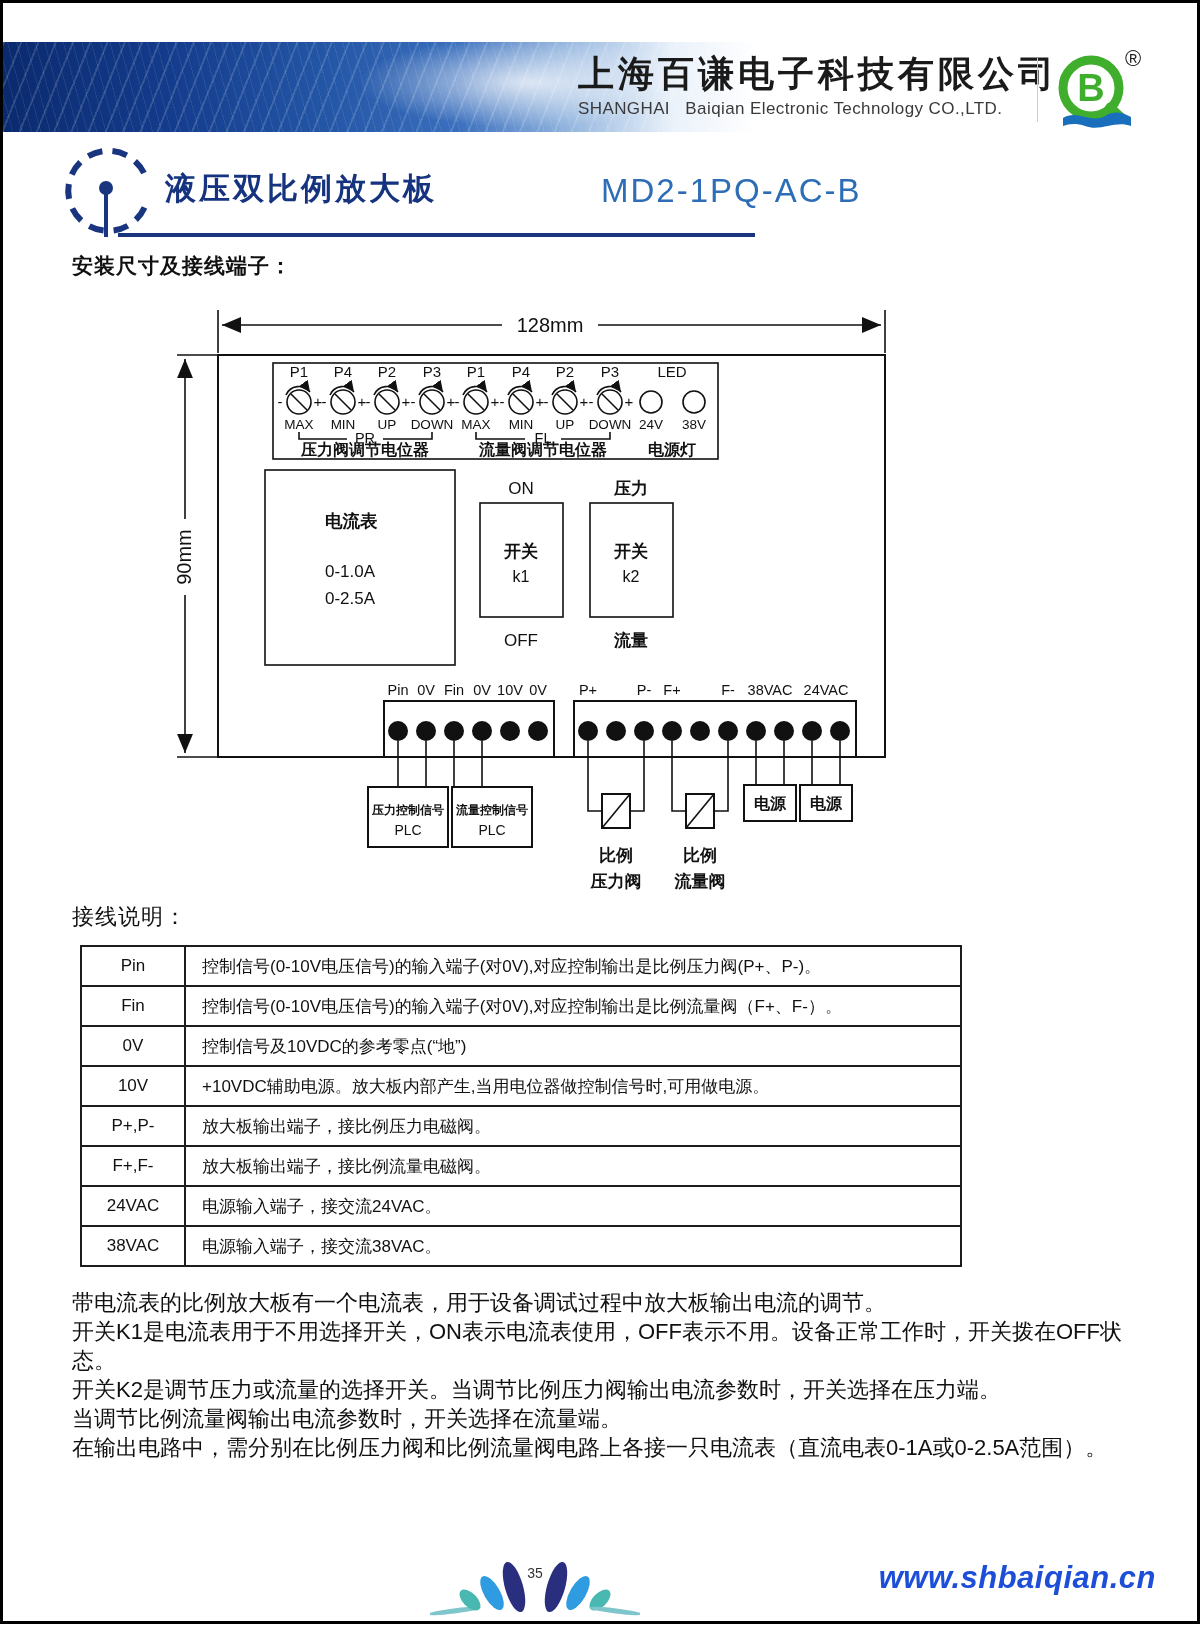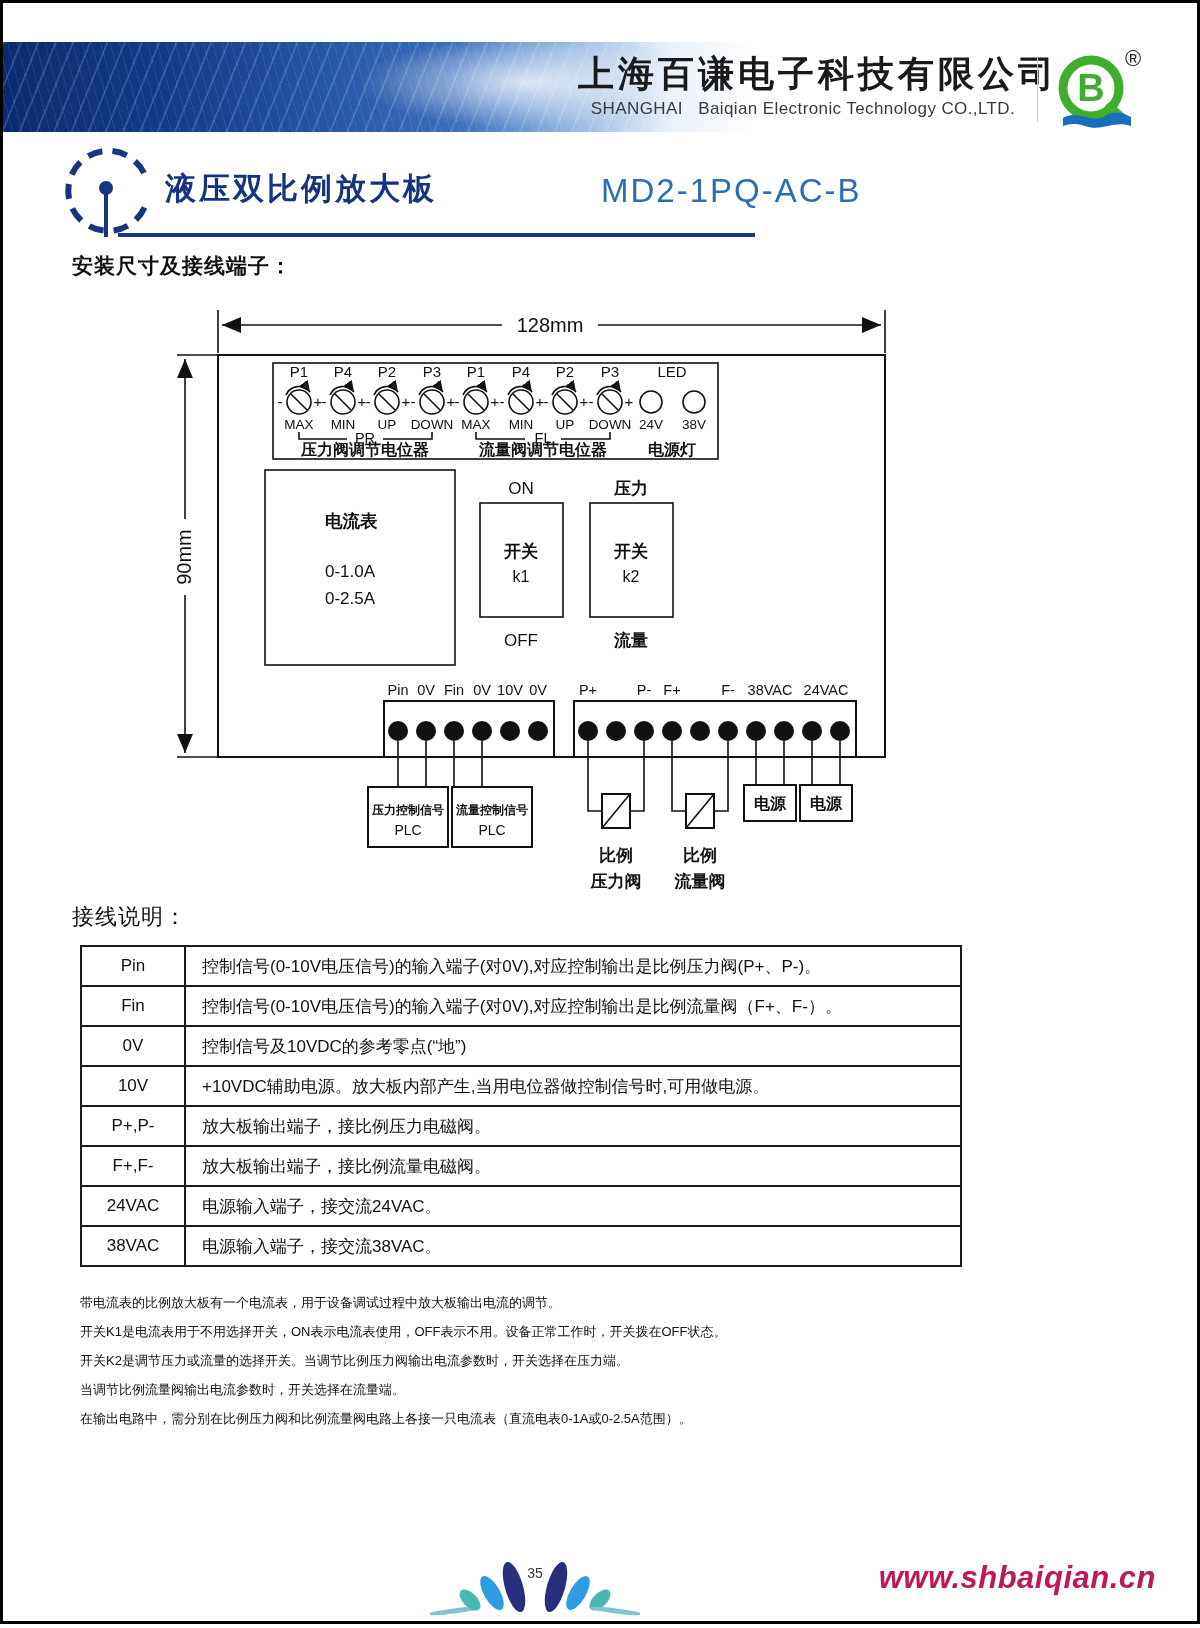--- a/index.html
+++ b/index.html
@@ -1,21 +1,21 @@
 <!DOCTYPE html>
 <html><head>
 <meta charset="utf-8">
 <style>
   html,body{margin:0;padding:0;background:#fff;}
   .page{position:relative;width:1200px;height:1628px;background:#fff;overflow:hidden;
         font-family:"Liberation Sans","DejaVu Sans",sans-serif;color:#111;}
   .frame{position:absolute;left:0;top:0;right:0;bottom:4px;border:3px solid #000;pointer-events:none;}
 
   
-  .banner{position:absolute;left:3px;right:3px;top:42px;height:90px;background:#fff;text-align:center;}
+  .banner{position:absolute;left:3px;right:3px;top:42px;height:90px;background:#fff;}
   .banner-art{position:absolute;left:0;top:0;height:90px;width:100%;
     background:
       radial-gradient(ellipse 260px 70px at 44% 45%, rgba(255,255,255,.75), rgba(255,255,255,0) 65%),
       repeating-linear-gradient(112deg, rgba(255,255,255,.14) 0 2px, rgba(255,255,255,0) 2px 16px),
       repeating-linear-gradient(75deg, rgba(255,255,255,.08) 0 1px, rgba(255,255,255,0) 1px 9px),
       linear-gradient(90deg,#0a2a6e 0%,#143c8c 14%,#2558a8 28%,#3a6fbd 38%,#8fb2dd 47%,#e9f1fa 56%,#ffffff 63%);}
   .company{position:absolute;left:575px;top:8px;width:450px;}
   .company-cn{font-family:"Liberation Serif","DejaVu Serif",serif;font-weight:bold;
               font-size:36px;letter-spacing:4px;color:#1a1a1a;white-space:nowrap;}
   .company-en{font-size:17px;color:#3a3a3a;margin-top:0;letter-spacing:.4px;white-space:nowrap;}
@@ -41,27 +41,27 @@
   .dg .cjk{font-weight:600;}
 
   
   .sec2{position:absolute;left:72px;top:902px;font-size:22px;font-weight:400;color:#111;letter-spacing:1px;}
   table.wire{position:absolute;left:80px;top:945px;width:882px;border-collapse:collapse;}
   table.wire td{border:2px solid #1c1c1c;height:36px;font-size:17px;color:#111;}
   table.wire td.term{width:100px;text-align:center;font-weight:500;}
   table.wire td.desc{padding-left:16px;font-weight:500;margin-left:15px;}
 
   
-  .notes{position:absolute;left:80px;top:1288px;width:1080px;font-size:13px;
+  .notes{position:absolute;left:72px;top:1288px;width:1080px;font-size:22px;
          line-height:29px;color:#111;font-weight:500;}
 
   
   .swoosh{position:absolute;left:430px;top:1552px;}
   .url{position:absolute;right:44px;top:1560px;font-size:31px;font-weight:bold;
-       font-style:italic;color:#be185d;letter-spacing:.5px;}
+       font-style:italic;color:#1d4ed8;letter-spacing:.5px;}
 </style>
 </head>
 <body>
 
 <div class="page">
   <div class="frame"></div>
 
   <div class="banner">
     <div class="banner-art"></div>
     <div class="company">

